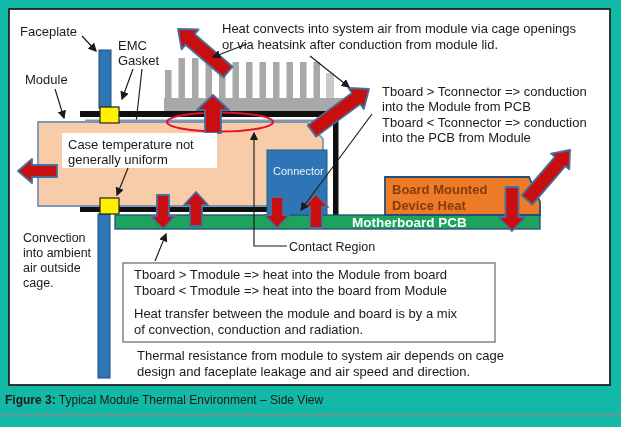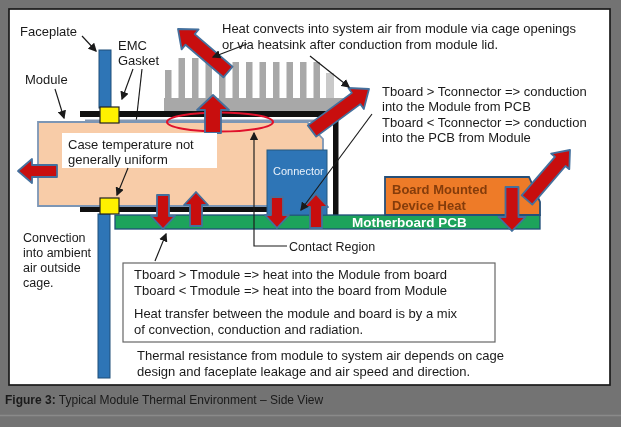--- a/index.html
+++ b/index.html
@@ -1,16 +1,16 @@
 <!DOCTYPE html>
 <html><head>
 <meta charset="utf-8">
 <style>
   html,body{margin:0;padding:0;background:#fff;}
-  .page{position:relative;width:621px;height:427px;background:#737373;overflow:hidden;
+  .page{position:relative;width:621px;height:427px;background:#14b8a6;overflow:hidden;
         font-family:"Liberation Sans","DejaVu Sans",sans-serif;}
   svg{display:block}
   text{fill:#1a1a1a;font-family:"Liberation Sans","DejaVu Sans",sans-serif;}
   .t13{font-size:13px;}
   .t12{font-size:12.5px;}
   .bold{font-weight:bold;}
   .devtxt{fill:#843C0B;font-weight:bold;font-size:13px;}
   .pcbtxt{fill:#ffffff;font-weight:600;font-size:13.5px;}
   .conntxt{fill:#eaf2fb;font-size:11px;}
   .ptr{stroke:#1a1a1a;stroke-width:1.15;fill:none;}

